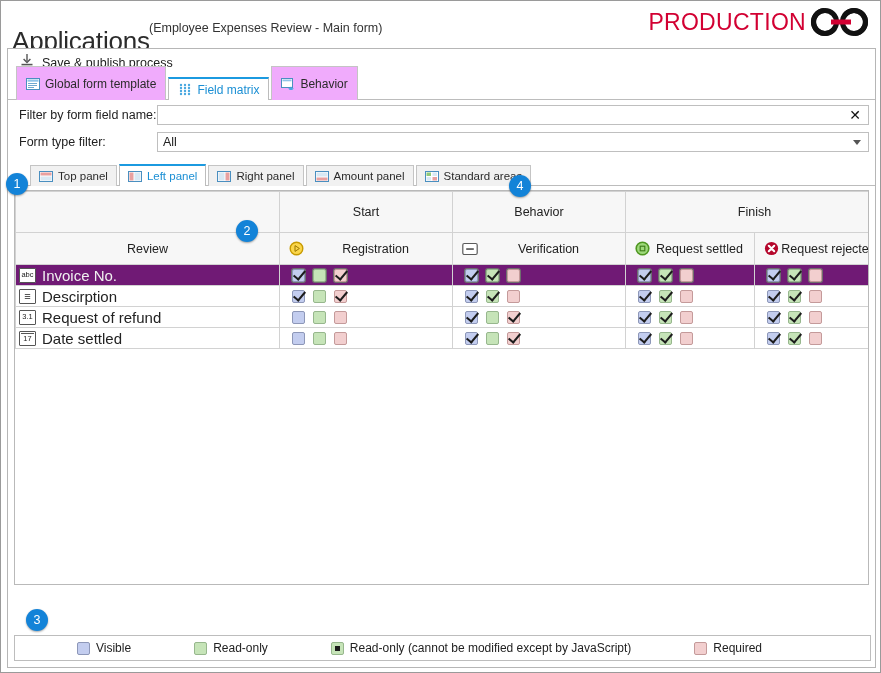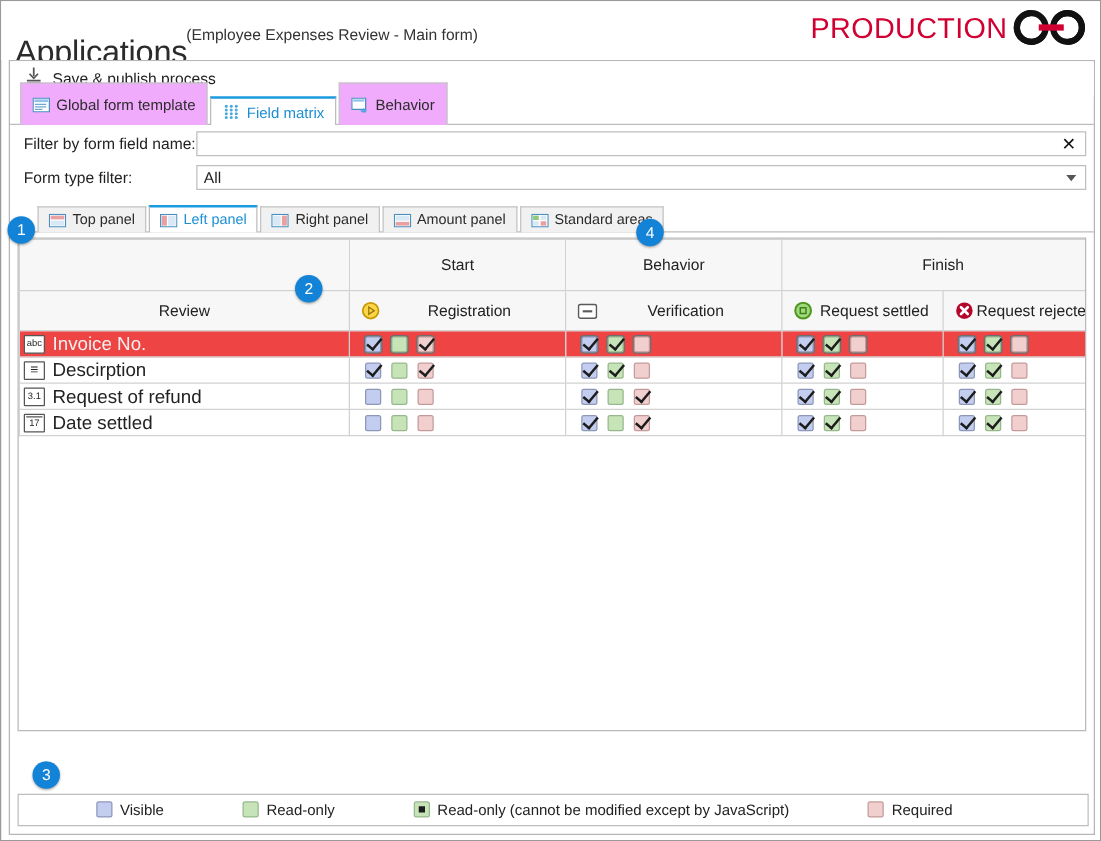--- a/index.html
+++ b/index.html
@@ -236,21 +236,21 @@
   .hdr-sub-inner .stage-icon {
     position: absolute;
     left: 8px;
   }
   .col-fields { width: 264px; }
   .col-stage  { width: 173px; }
   .col-fin    { width: 129px; }
 
   tr.datarow { height: 21px; }
   tr.datarow td { background: #ffffff; }
-  tr.datarow.selected td { background: #ef4444; }
+  tr.datarow.selected td { background: #701a75; }
   tr.datarow.selected .field-name { color: #f0f0f0; }
 
   .field-cell {
     padding-left: 3px;
   }
   .field-inner { display: flex; align-items: center; gap: 6px; }
   .field-name { font-size: 15px; color: #222222; }
 
   .fieldtype-icon {
     width: 17px; height: 15px;
@@ -311,21 +311,21 @@
     position: absolute;
     left: 6px; bottom: 6px;
     width: 857px; height: 26px;
     border: 1px solid #bdbdbd;
     background: #ffffff;
     display: flex;
     align-items: center;
     padding-left: 14px;
     gap: 9px;
   }
-  .legend-item { display: flex; align-items: flex-start; gap: 6px; padding-left: 48px; }
+  .legend-item { display: flex; align-items: flex-end; gap: 6px; padding-left: 48px; }
   .legend-item span.lbl { font-size: 12px; color: #222222; }
 
   
   .badge {
     position: absolute;
     width: 22px; height: 22px;
     border-radius: 50%;
     background: #1383d8;
     color: #ffffff;
     font-size: 12.5px;

